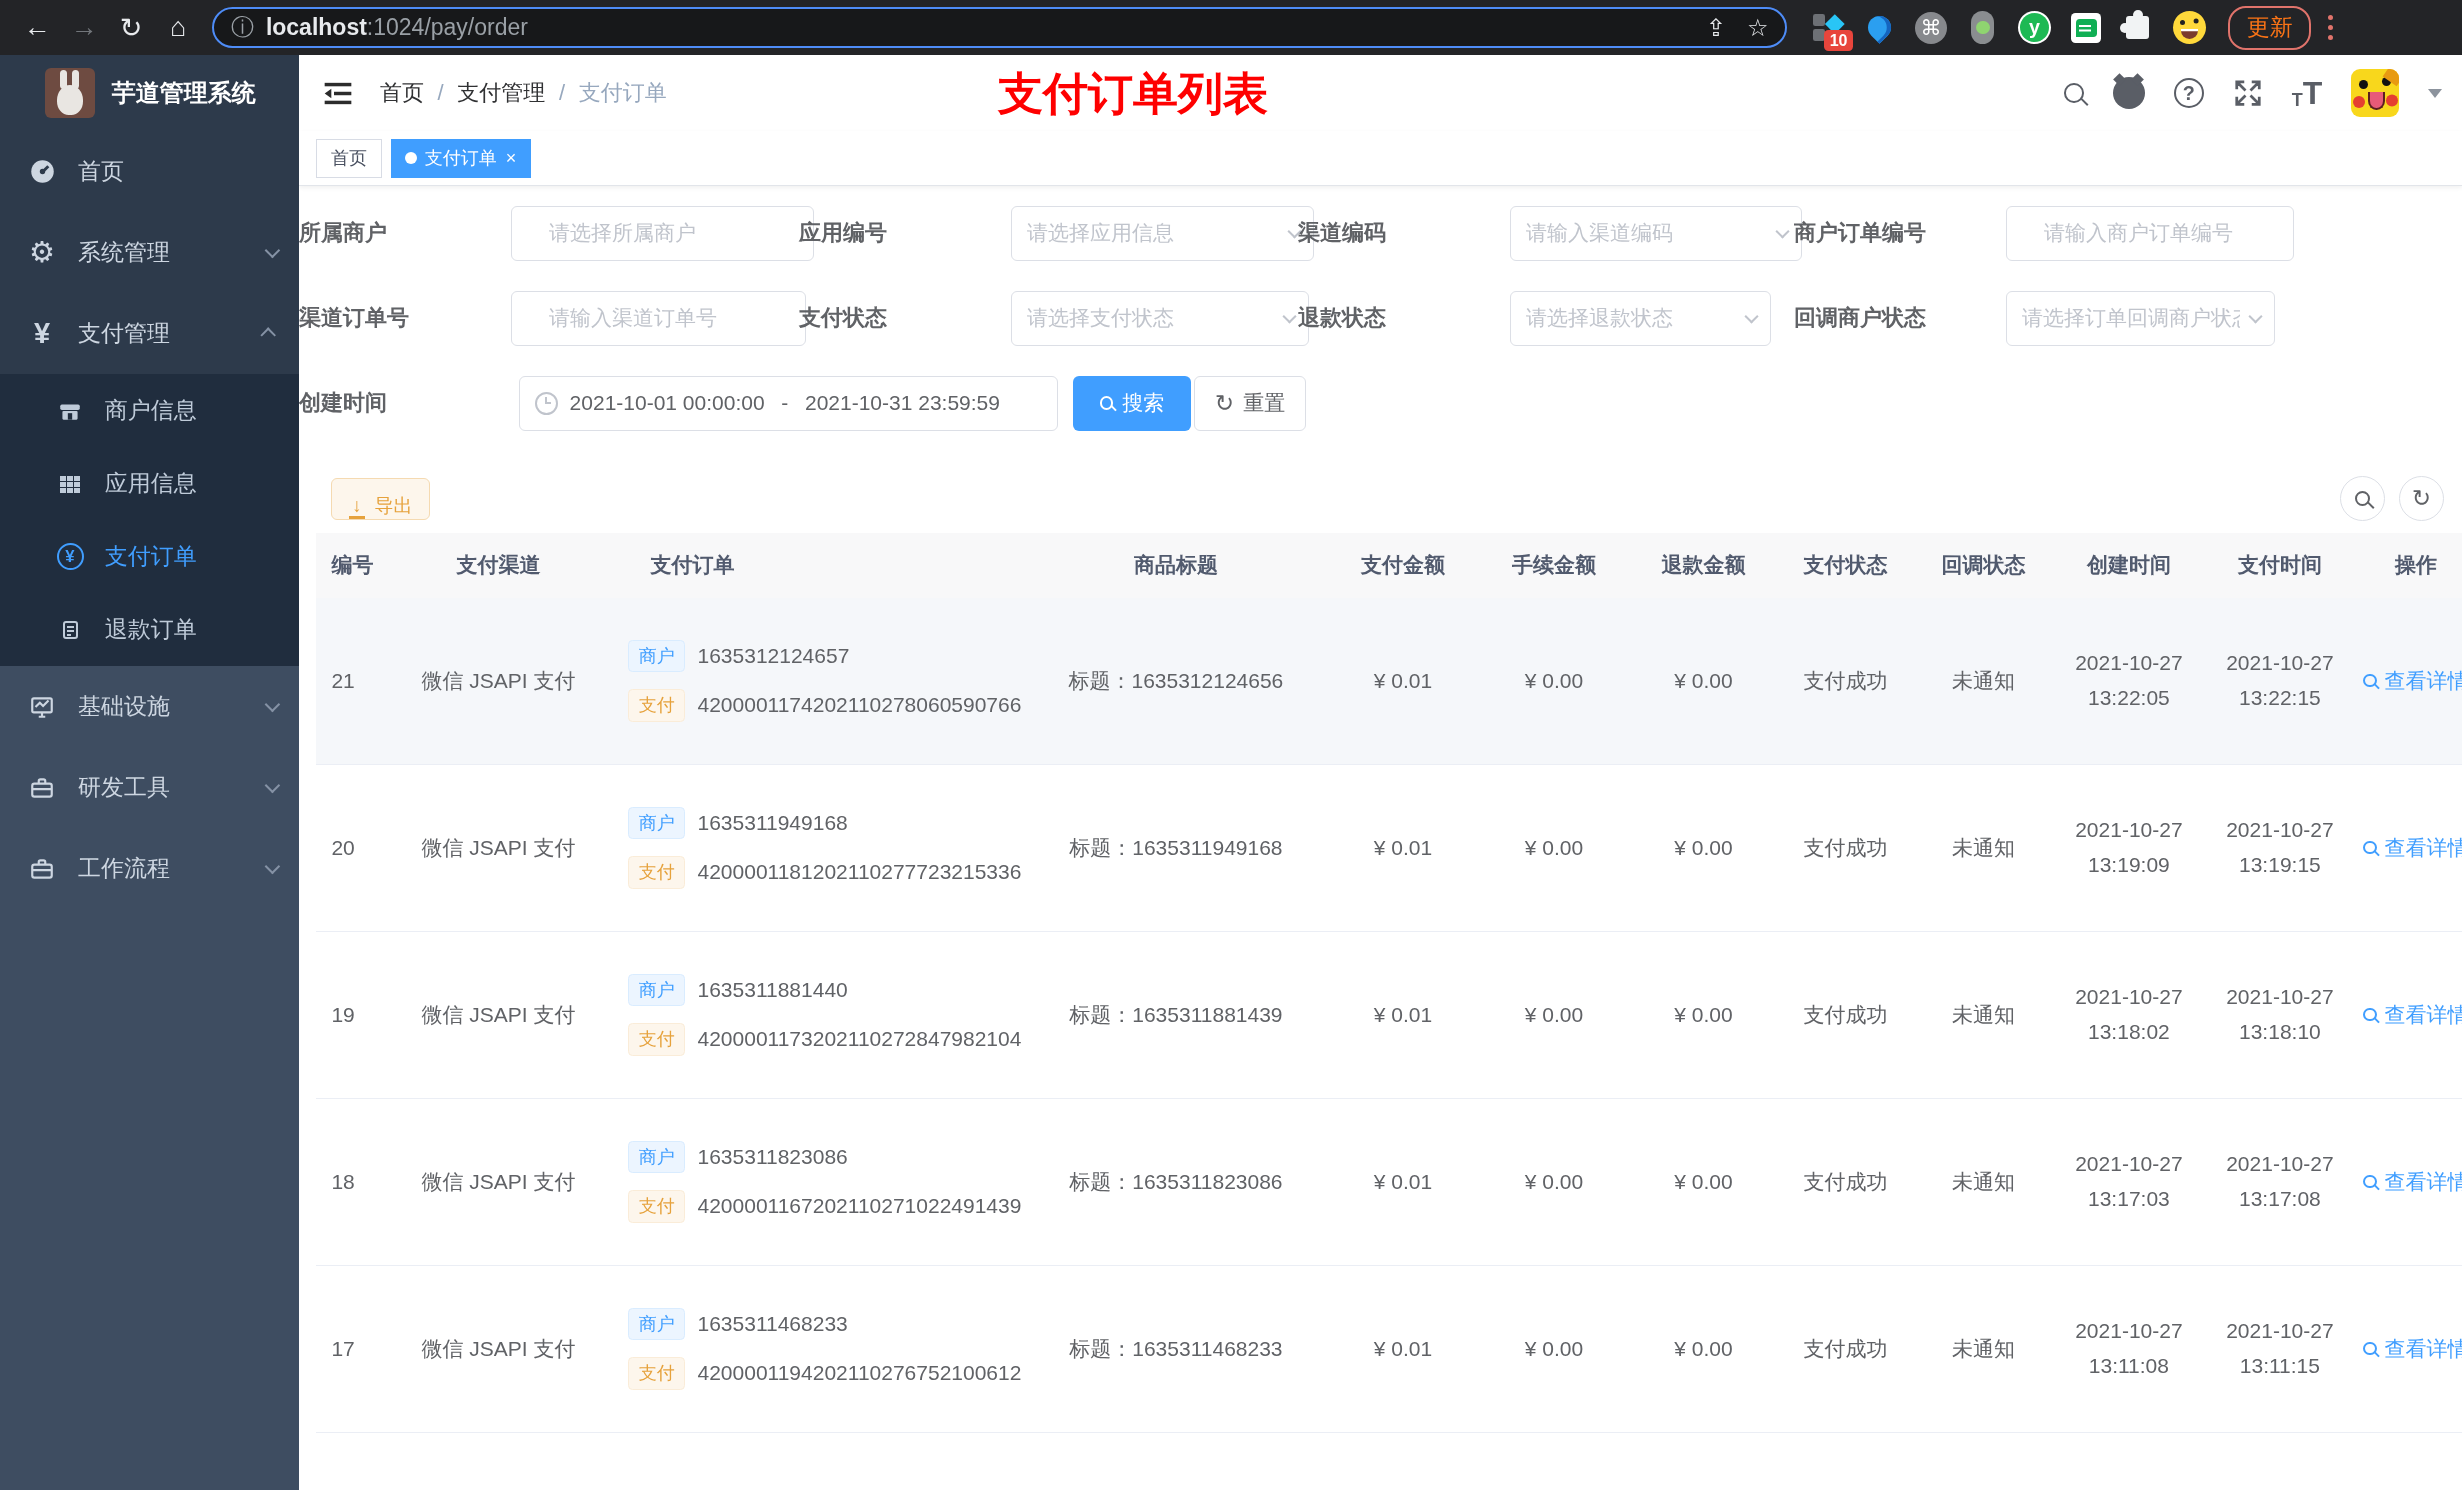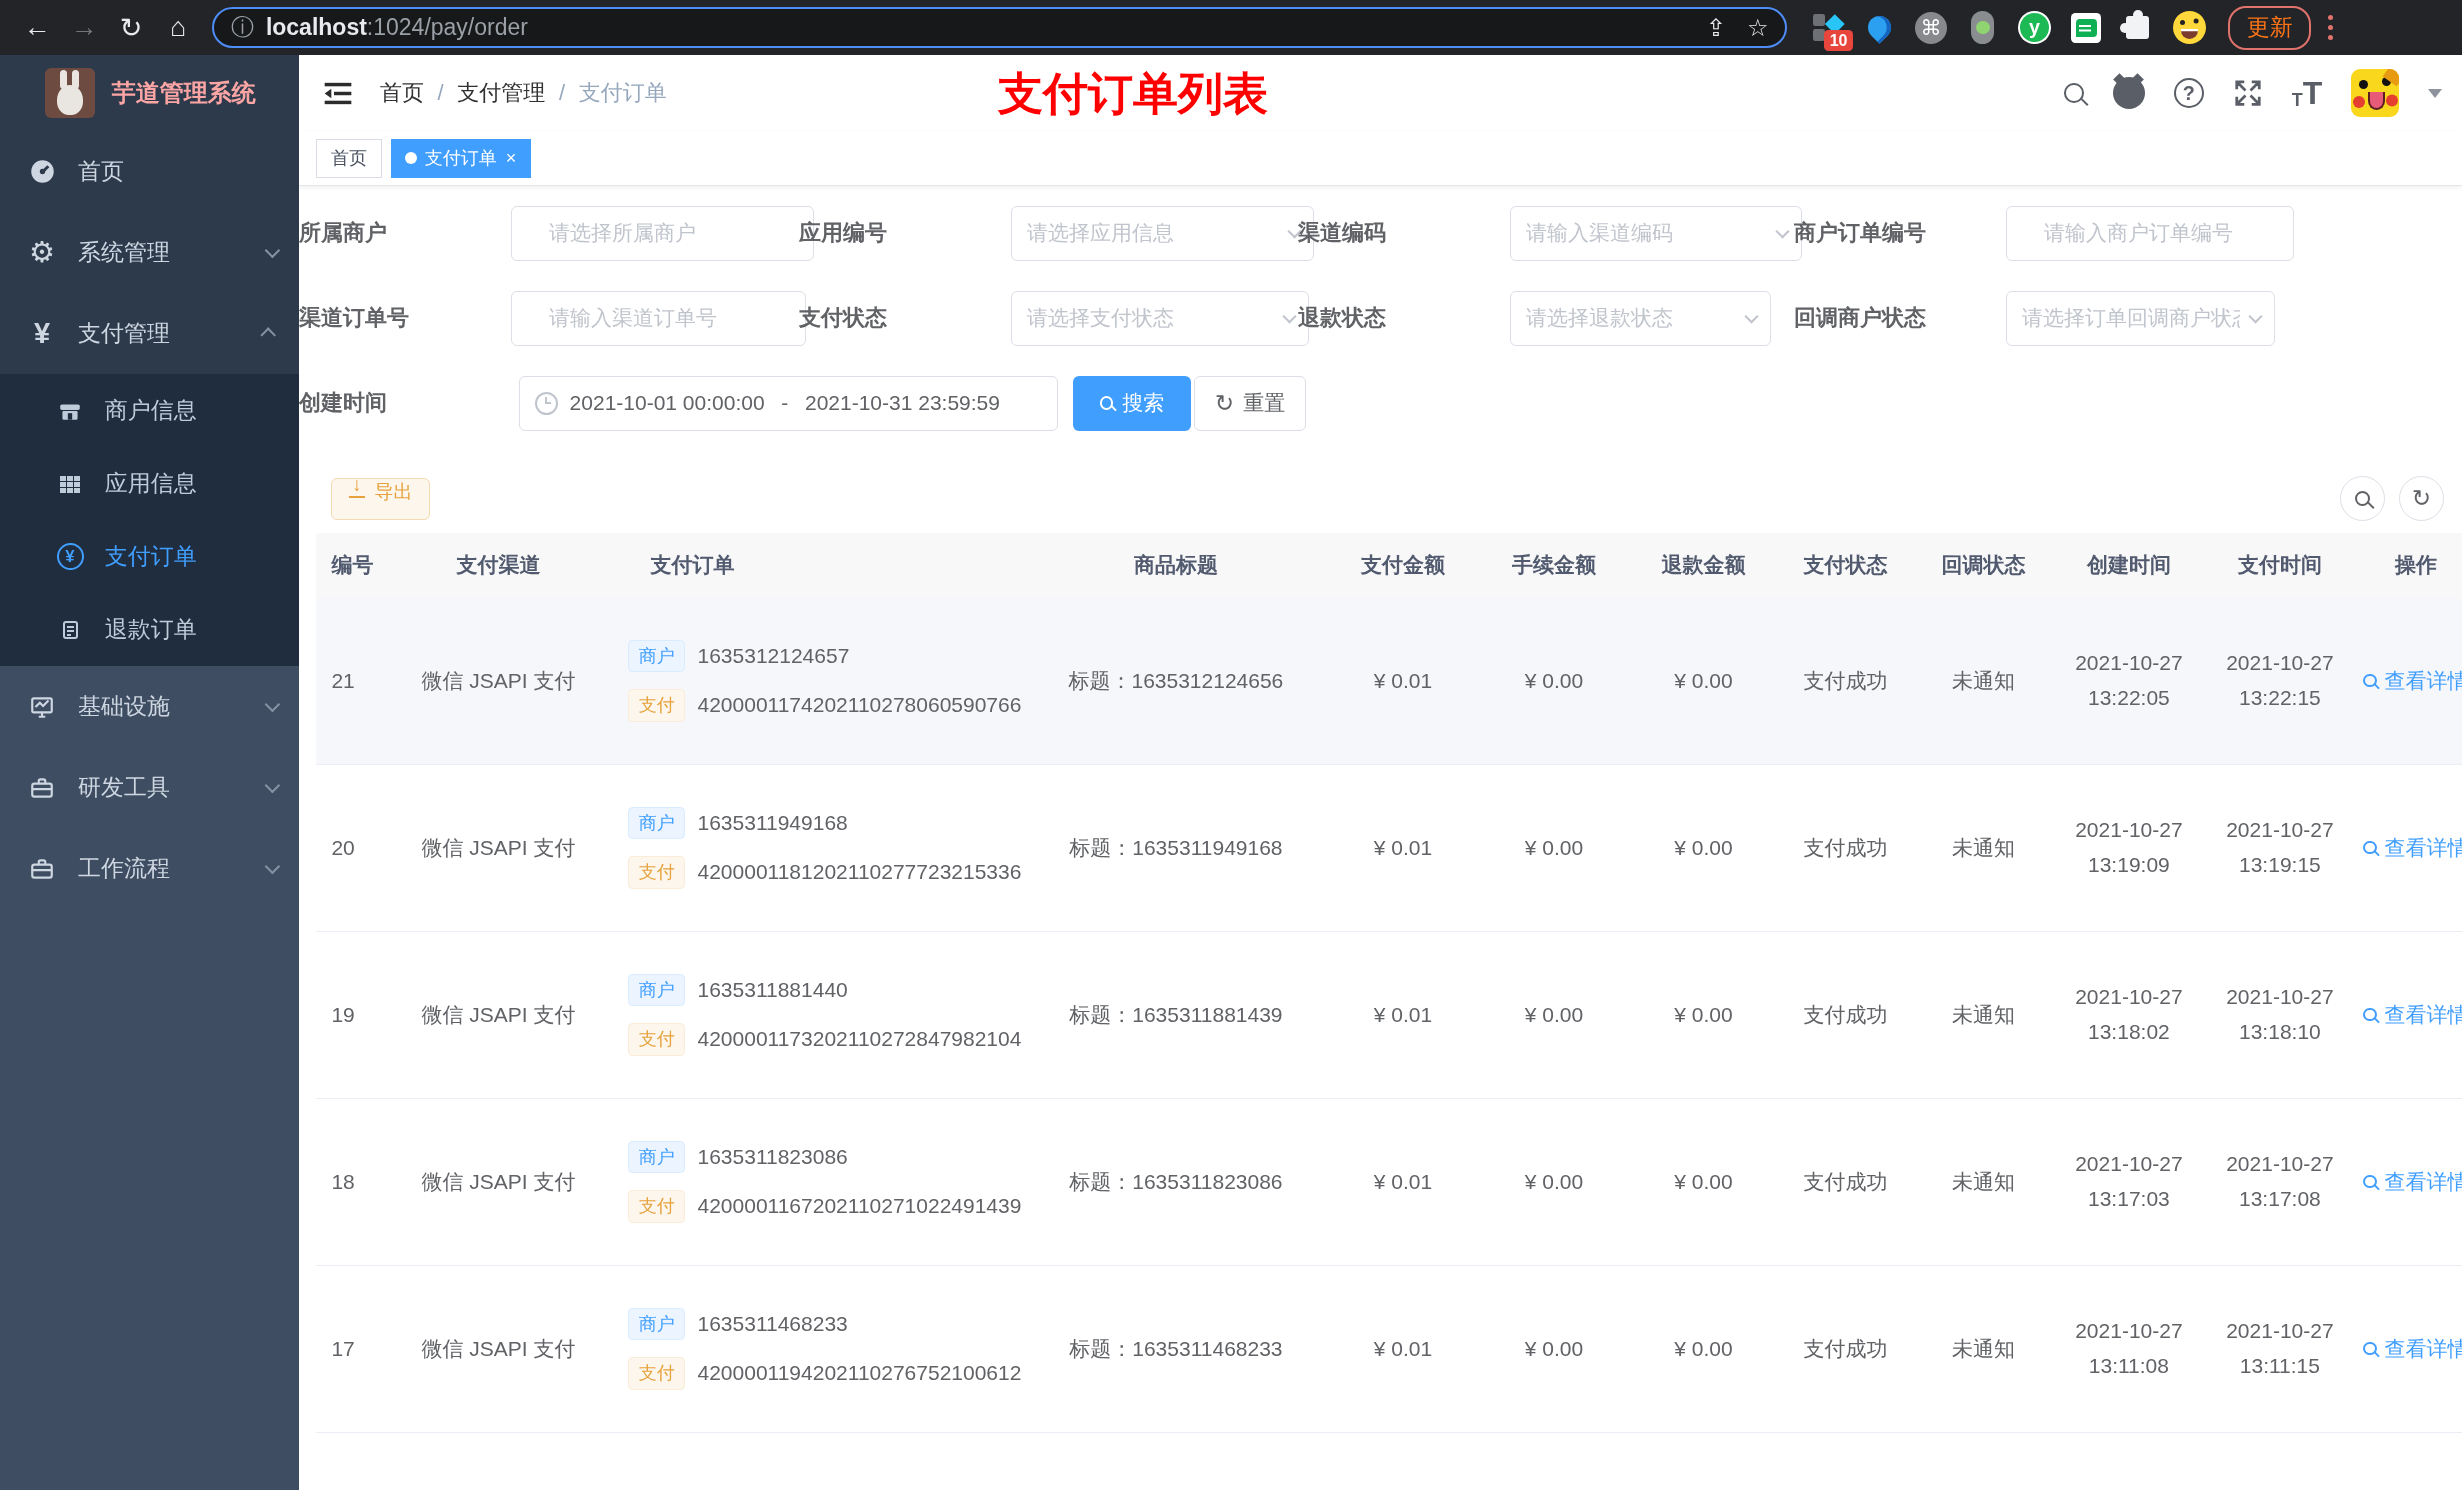--- a/index.html
+++ b/index.html
@@ -52,21 +52,21 @@
   
   .app { display:flex; height:1436px; }
 
   
   .sidebar { width:299px; flex:0 0 299px; background:#2d3a4b; display:flex; flex-direction:column; overflow:hidden; }
   .logo-row { height:76px; display:flex; align-items:center; padding-left:45px; }
   .logo-img { width:50px; height:50px; border-radius:6px; background:#6e4b41; position:relative; overflow:hidden; }
   .logo-img::before { content:""; position:absolute; left:12px; top:16.7px; width:26px; height:30px; background:#e9e6e2; border-radius:50% 50% 45% 45%; }
   .logo-img::after { content:""; position:absolute; left:15px; top:1.5px; width:6.8px; height:19.7px; background:#e9e6e2; border-radius:3.8px;
     box-shadow:12px 0 0 #e9e6e2; }
-  .logo-title { color:#fca5a5; font-size:24px; font-weight:bold; margin-left:16.7px; white-space:nowrap; }
+  .logo-title { color:#ffffff; font-size:24px; font-weight:bold; margin-left:16.7px; white-space:nowrap; }
   .m-item { height:81px; display:flex; align-items:center; padding:0 23px 0 27px; color:#cdd6e1; font-size:23px; cursor:pointer; }
   .m-item .m-ic { width:30px; display:flex; justify-content:center; margin-right:21px; flex:0 0 30px; }
   .m-item .m-label { flex:1; }
   .chev { width:10.6px; height:10.6px; border-right:2.3px solid #8592a5; border-bottom:2.3px solid #8592a5; }
   .chev.down { transform:rotate(45deg) translateY(-3px); }
   .chev.up { transform:rotate(-135deg) translateY(-3px); }
   .submenu { background:#202d3e; }
   .s-item { height:73px; display:flex; align-items:center; padding-left:55px; color:#bfcbd9; font-size:23px; cursor:pointer; }
   .s-item .m-ic { width:30px; display:flex; justify-content:center; margin-right:19.7px; flex:0 0 30px; }
   .s-item.active { color:#409eff; }
@@ -137,21 +137,21 @@
   .btn-primary { background:#409eff; color:#fff; }
   .btn-plain { background:#fff; border-color:#dcdfe6; color:#606266; }
   .btn .bic { margin-right:9px; display:inline-flex; }
   .mag-sm { width:13.6px; height:13.6px; border-width:2.3px; }
   .mag-sm::after { width:6.8px; right:-5.3px; bottom:-1.5px; }
   .i-refresh { font-size:23px; line-height:1; }
 
   
   .toolbar { margin:47px 18px 0 32px; height:44px; display:flex; align-items:center; }
   .btn-export { height:42px; padding:0 16.7px; background:#fdf6ec; border:1.5px solid #f5dab1; color:#e6a23c;
-    border-radius:6px; font-size:19px; display:flex; align-items:flex-start; cursor:pointer; }
+    border-radius:6px; font-size:19px; display:flex; align-items:flex-end; cursor:pointer; }
   .i-down { position:relative; width:16.7px; height:19.7px; margin-right:9px; }
   .i-down::before { content:"↓"; position:absolute; left:50%; top:-4.5px; transform:translateX(-50%); font-size:19px; }
   .i-down::after { content:""; position:absolute; left:0.8px; right:0.8px; bottom:0; height:2.3px; background:currentColor; }
   .tool-circles { margin-left:auto; display:flex; gap:13.6px; }
   .circle-btn { width:45px; height:45px; border-radius:50%; border:1.5px solid #dcdfe6; background:#fff;
     display:flex; align-items:center; justify-content:center; color:#606266; cursor:pointer; }
   .mag-tool { width:15px; height:15px; border-width:2.3px; }
 
   
   .table { margin:12px 0 0 17.4px; width:2146px; font-size:21px; }

